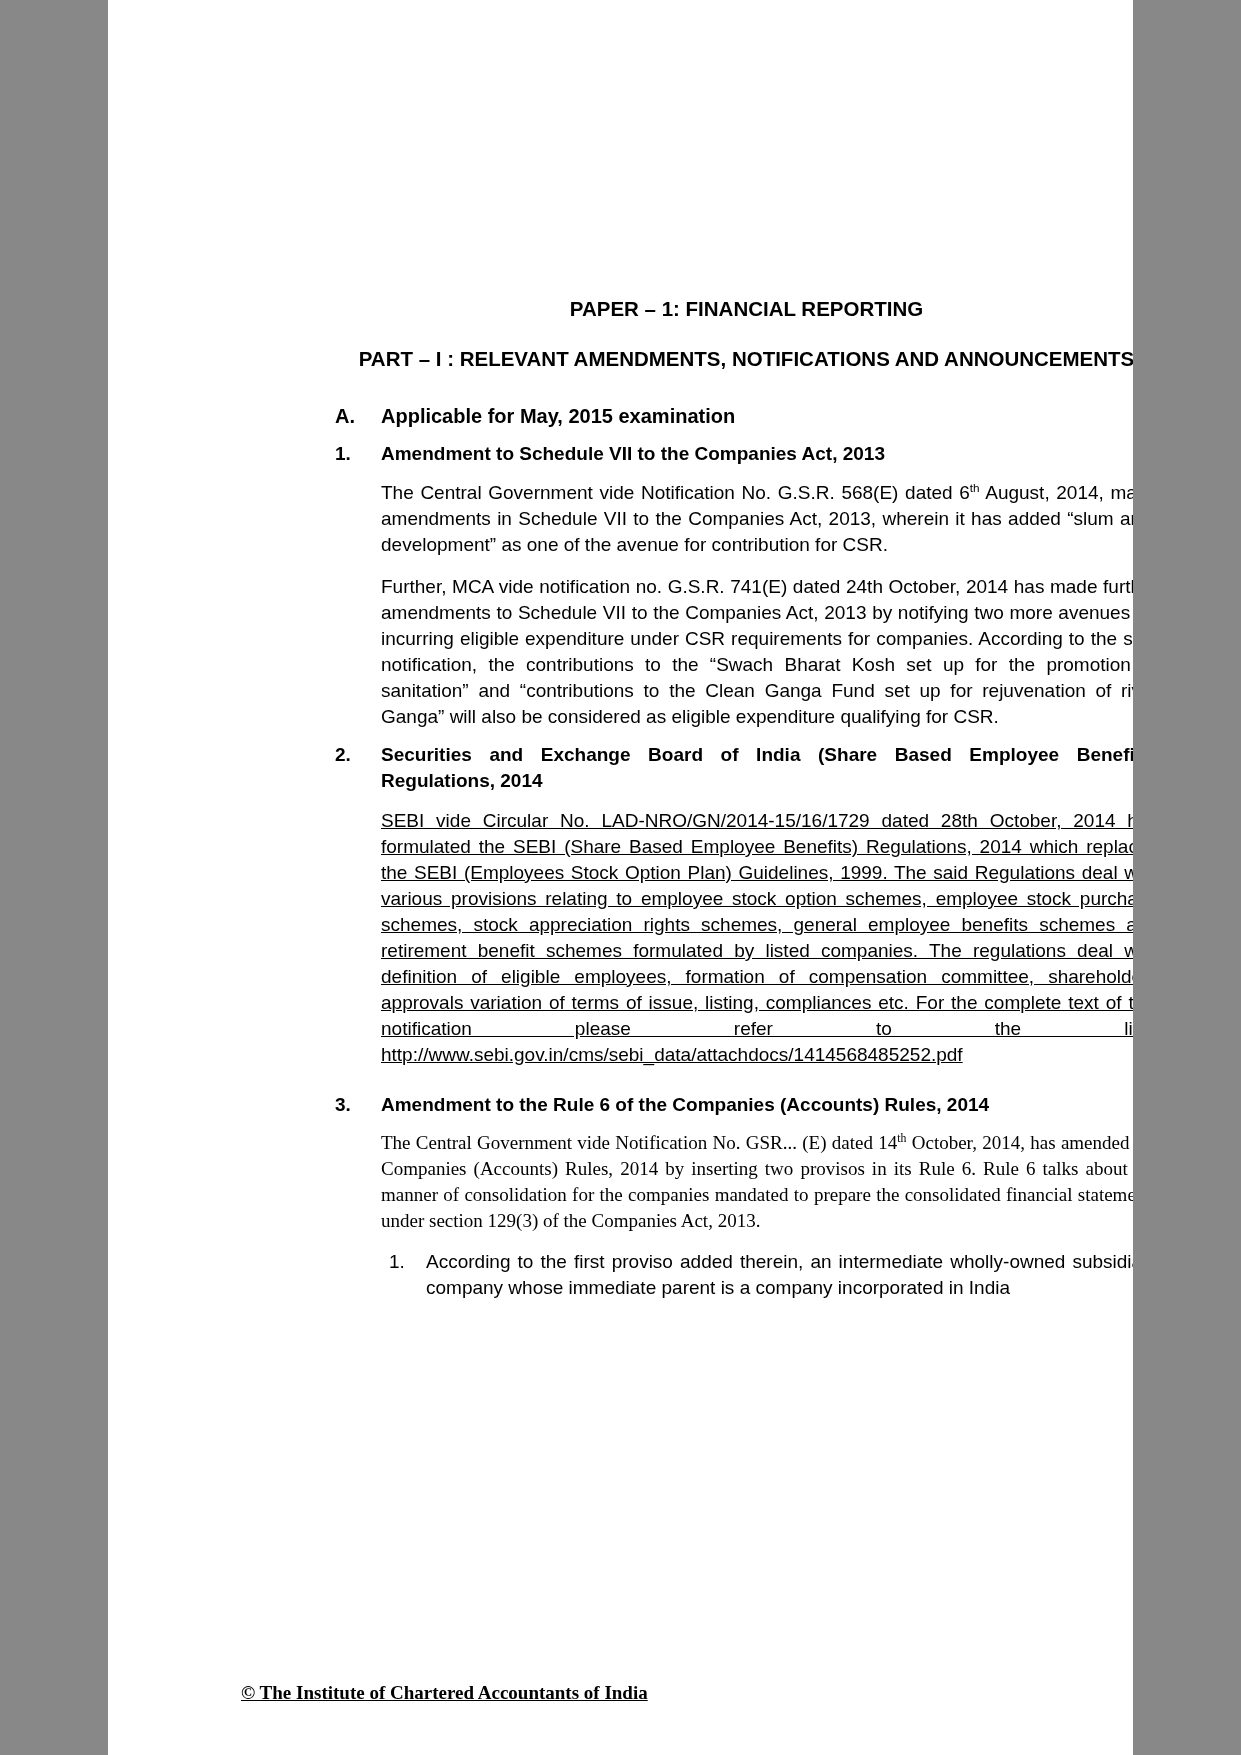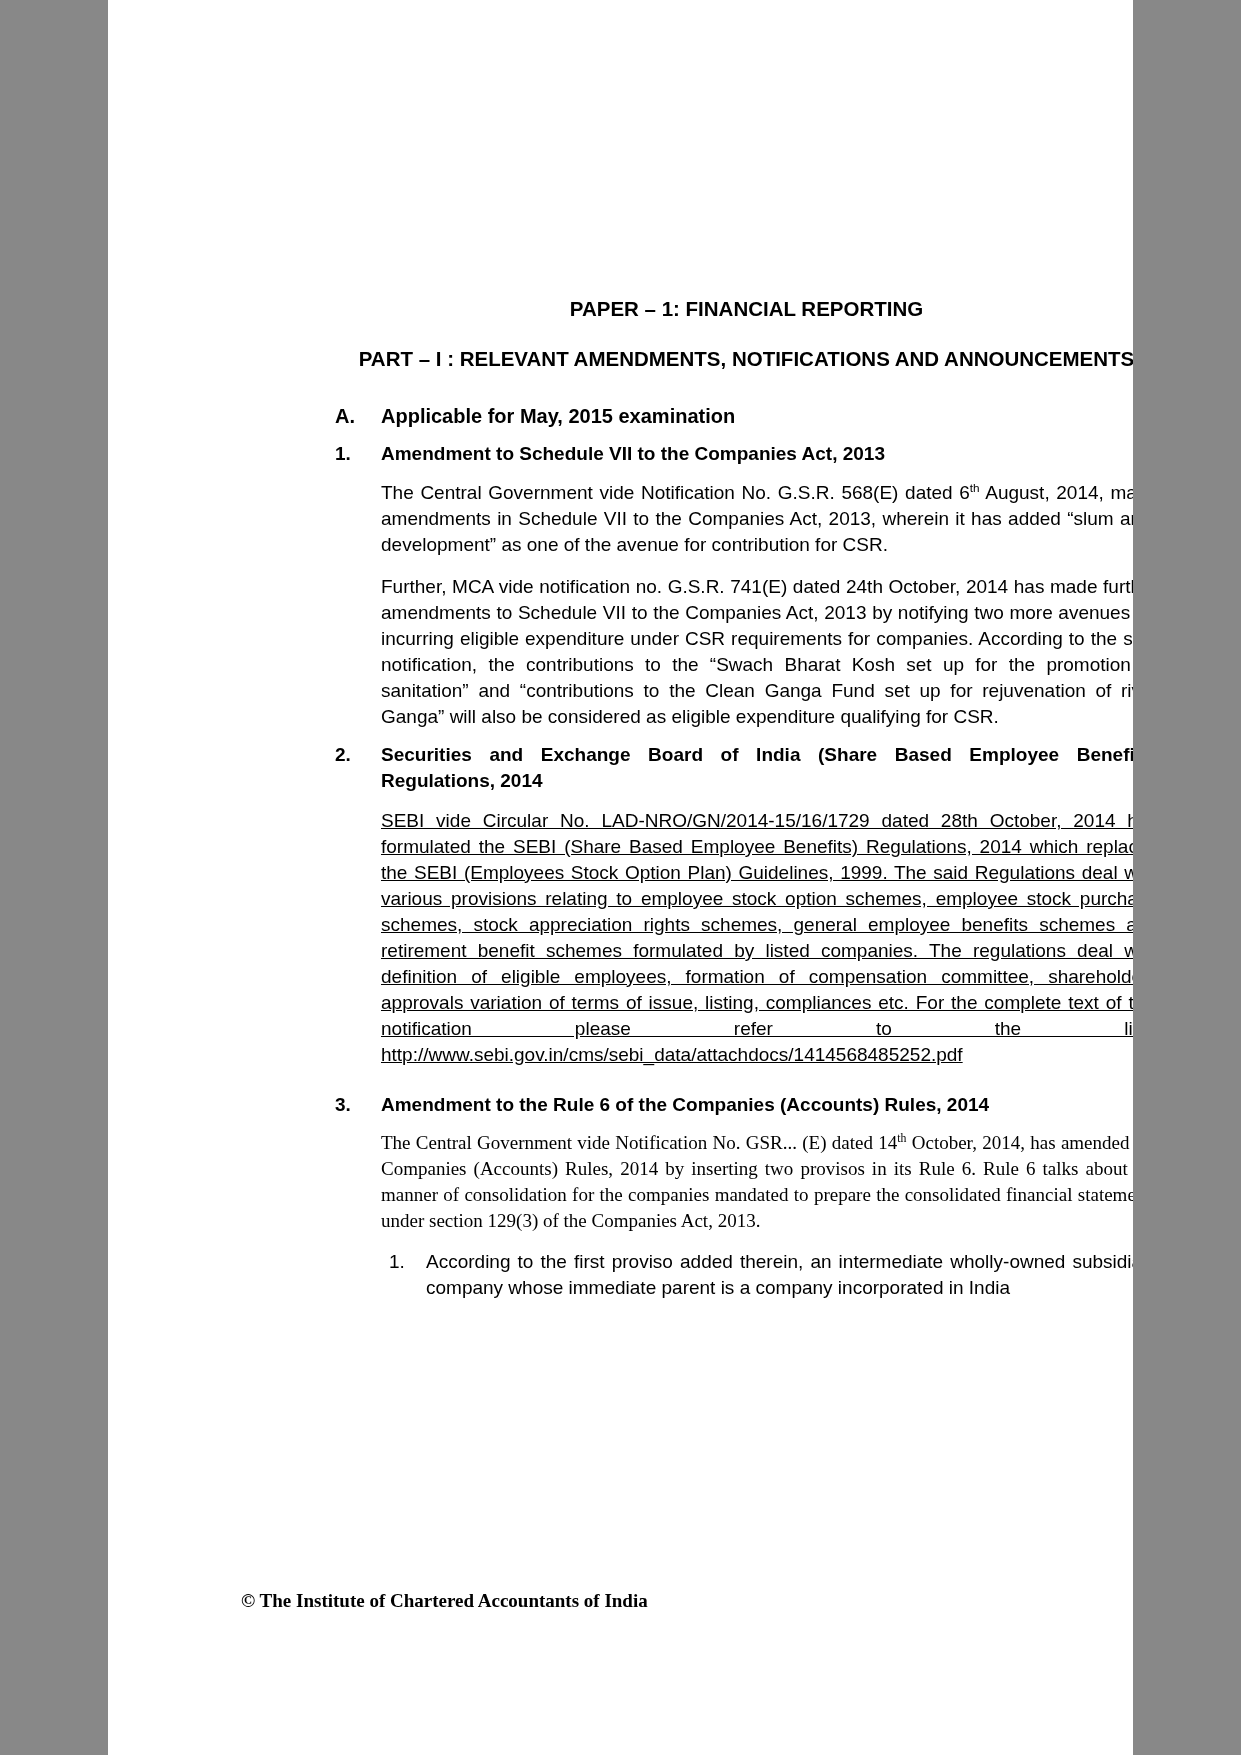--- a/index.html
+++ b/index.html
@@ -74,25 +74,26 @@
     top: 0;
   }
   sup {
     font-size: 0.62em;
     line-height: 0;
     vertical-align: super;
   }
   .footer {
     position: absolute;
     left: 133px;
-    top: 1588px;
+    top: 1680px;
     font-family: "Liberation Serif", serif;
     font-weight: bold;
     font-size: 19px;
     line-height: 26px;
+    text-decoration: underline;
   }
 </style>
 </head>
 <body>
 
 <div class="page">
   <div class="doc">
 
     <div class="title" id="t1">PAPER – 1: FINANCIAL REPORTING</div>
     <div class="title" id="t2">PART – I : RELEVANT AMENDMENTS, NOTIFICATIONS AND ANNOUNCEMENTS</div>

